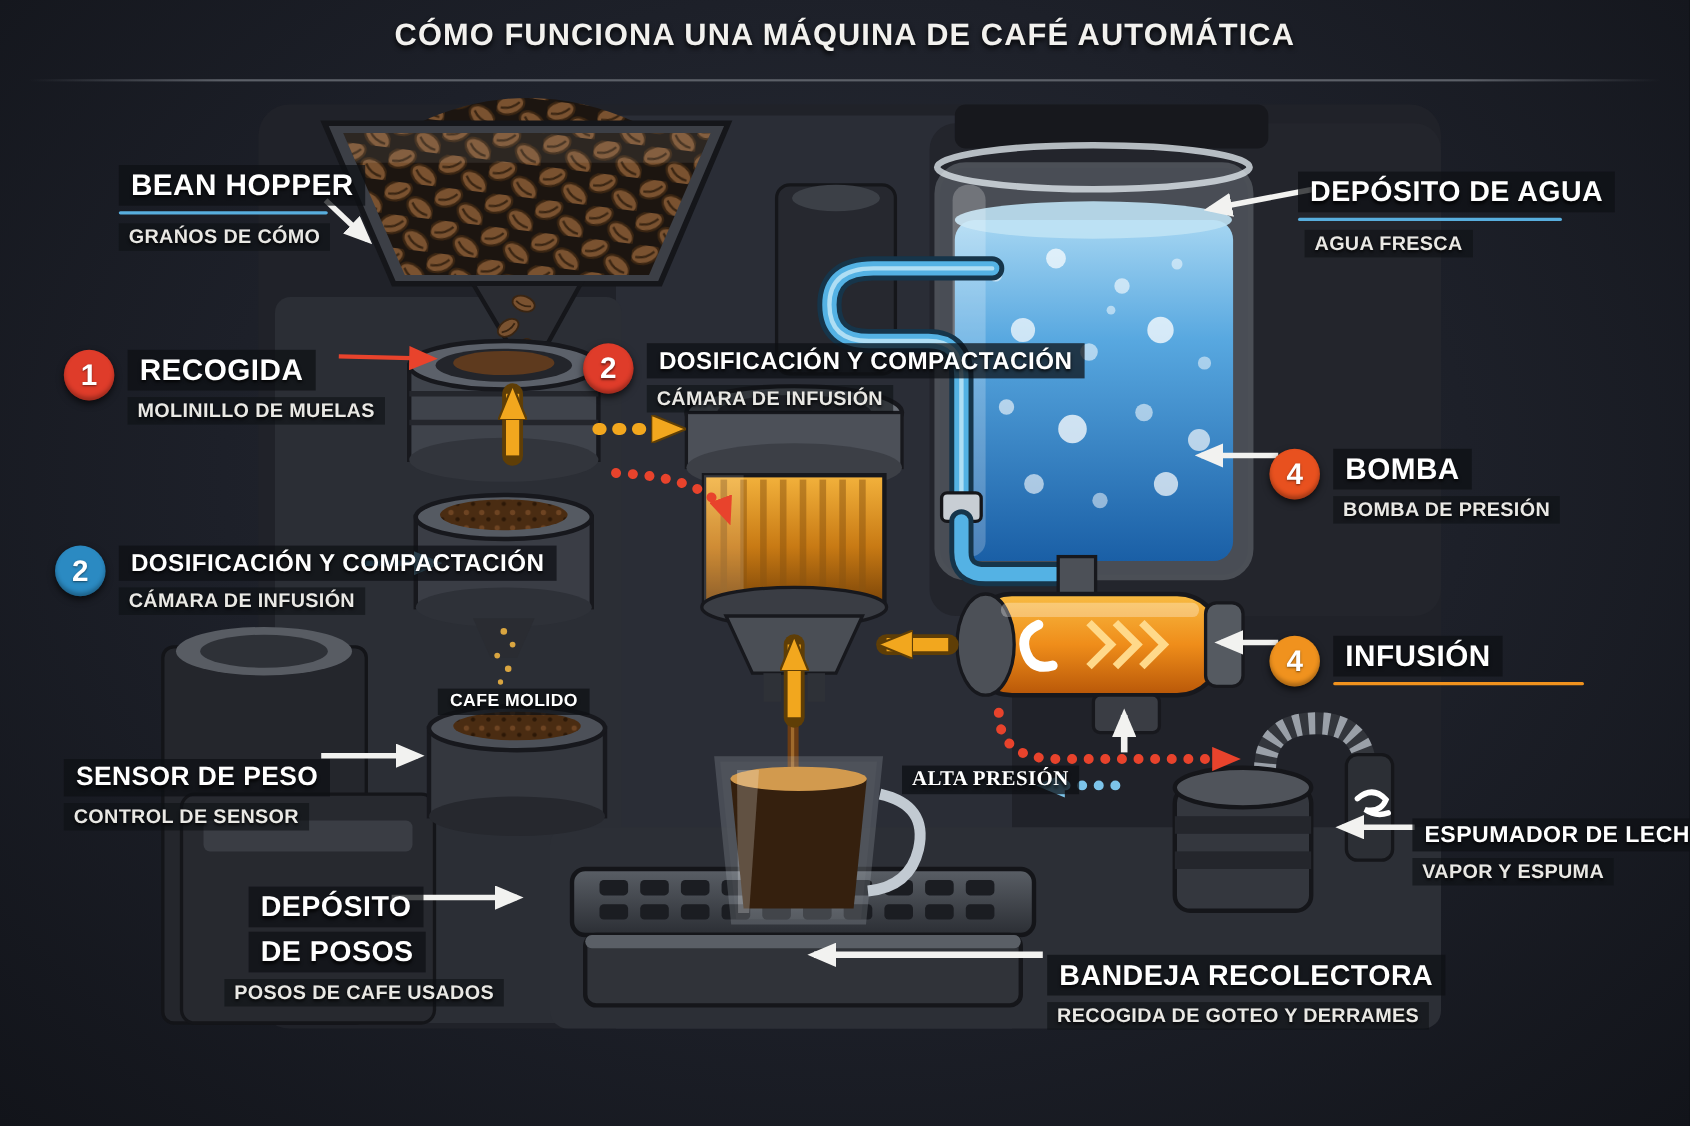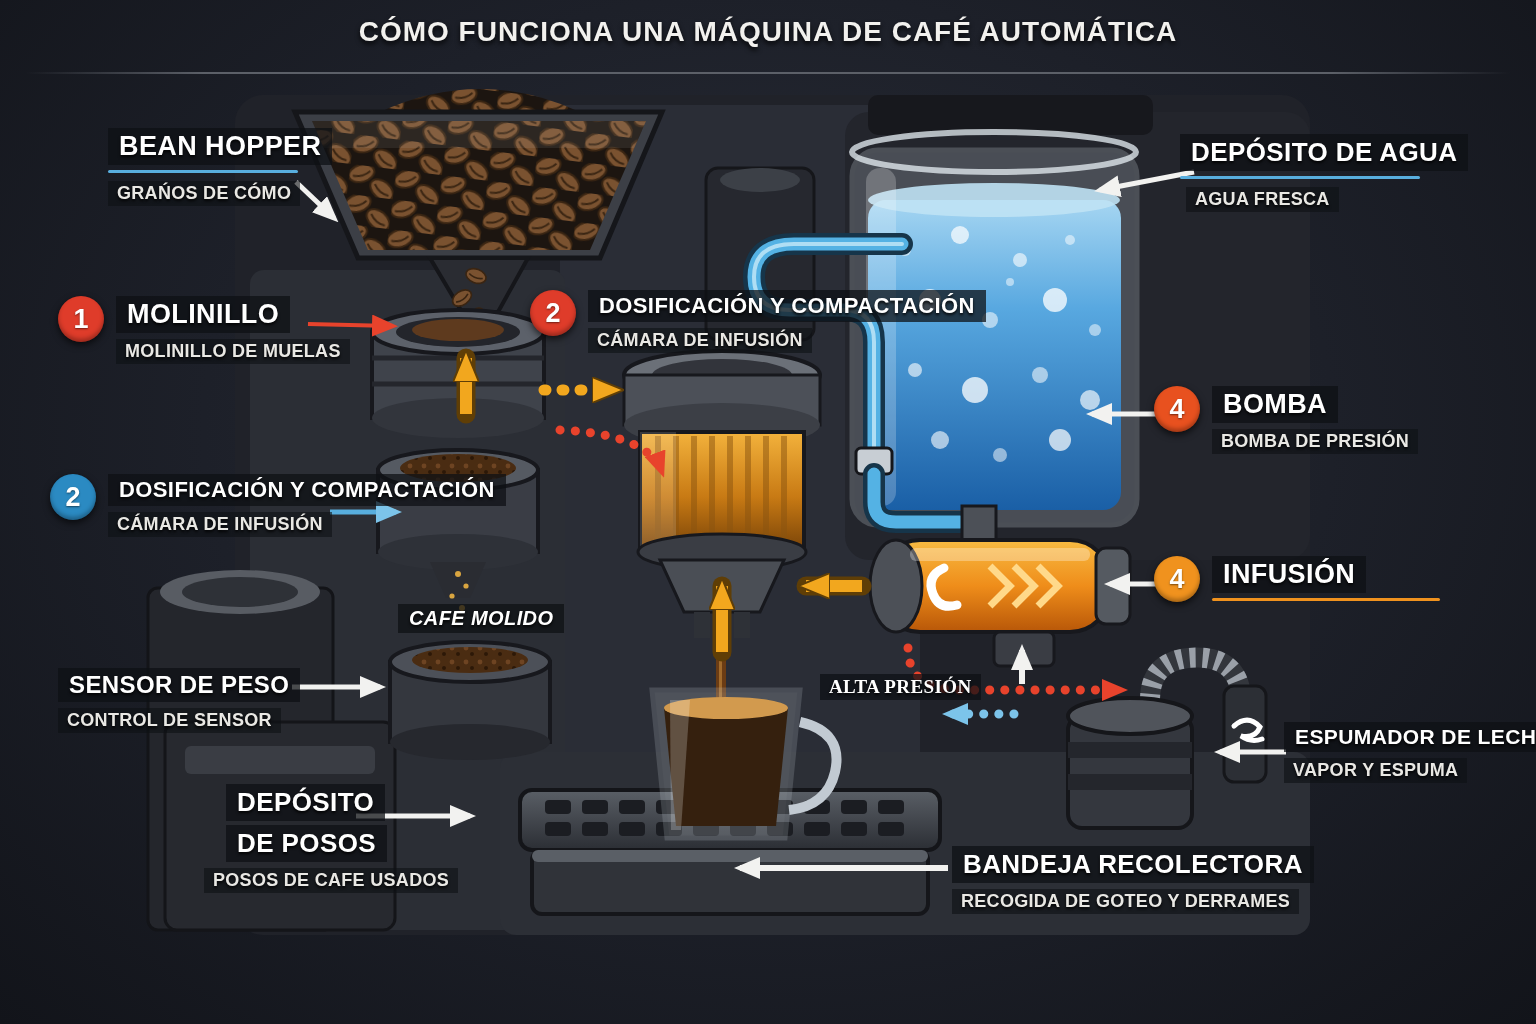--- a/index.html
+++ b/index.html
@@ -7,28 +7,28 @@
   .stage { position:relative; width:1536px; height:1024px;
            background: radial-gradient(ellipse at 50% 42%, #2a2e38 0%, #1d2029 52%, #12141a 100%); }
   svg.scene { position:absolute; left:0; top:0; width:1536px; height:1024px; }
 
   .title { position:absolute; top:16px; left:0; width:100%; text-align:center;
            color:#f2f1ee; font-size:28px; font-weight:bold; letter-spacing:1px;
            text-shadow:0 3px 5px rgba(0,0,0,.85); }
   .title-rule { position:absolute; top:72px; left:26px; width:1484px; height:2px;
                 background:linear-gradient(90deg, transparent, #5c6068 12%, #5c6068 88%, transparent); }
 
-  .label { position:absolute; color:#fff; z-index:5; }
+  .label { position:absolute; color:#fff; z-index:5;margin-top:22px; }
   .row { display:flex; align-items:flex-start; gap:12px; }
   .col { display:flex; flex-direction:column; align-items:flex-start; }
   .lbl-title { font-weight:bold; font-size:27px; color:#ffffff; letter-spacing:.4px;
                background:rgba(14,16,20,.74); padding:3px 11px; display:inline-block;
                text-shadow:0 2px 3px rgba(0,0,0,.9); white-space:nowrap; }
   .lbl-title.md { font-size:22px; }
-  .lbl-title.sm { font-size:20px;font-style:italic; }
+  .lbl-title.sm { font-size:16px; }
   .lbl-title.xs { font-size:19px; padding:2px 9px;font-family:Liberation Serif, serif; }
   .lbl-sub { font-weight:bold; font-size:18px; color:#e9e8e4; letter-spacing:.3px;
              background:rgba(14,16,20,.6); padding:2px 9px; display:inline-block; margin-top:6px;
              text-shadow:0 2px 3px rgba(0,0,0,.9); white-space:nowrap; }
   .badge { width:46px; height:46px; border-radius:50%; flex:0 0 46px;
            color:#fff; font-weight:bold; font-size:27px;
            display:flex; align-items:center; justify-content:center;
            box-shadow:0 3px 7px rgba(0,0,0,.65), inset 0 -3px 4px rgba(0,0,0,.3);
            text-shadow:0 1px 2px rgba(0,0,0,.5); }
   .badge-red    { background:#df3c2a; }
@@ -320,21 +320,21 @@
     <div class="lbl-title" style="font-size:26px">DEPÓSITO DE AGUA</div>
     <div class="rule blue" style="width:240px"></div>
     <div class="lbl-sub" style="margin-left:6px">AGUA FRESCA</div>
   </div>
 </div>
 
 <div class="label" style="left:58px;top:296px">
   <div class="row">
     <div class="badge badge-red">1</div>
     <div class="col">
-      <div class="lbl-title">MOLINILLO</div>
+      <div class="lbl-title">RECOGIDA</div>
       <div class="lbl-sub">MOLINILLO DE MUELAS</div>
     </div>
   </div>
 </div>
 
 <div class="label" style="left:530px;top:290px">
   <div class="row">
     <div class="badge badge-red">2</div>
     <div class="col">
       <div class="lbl-title md">DOSIFICACIÓN Y COMPACTACIÓN</div>

